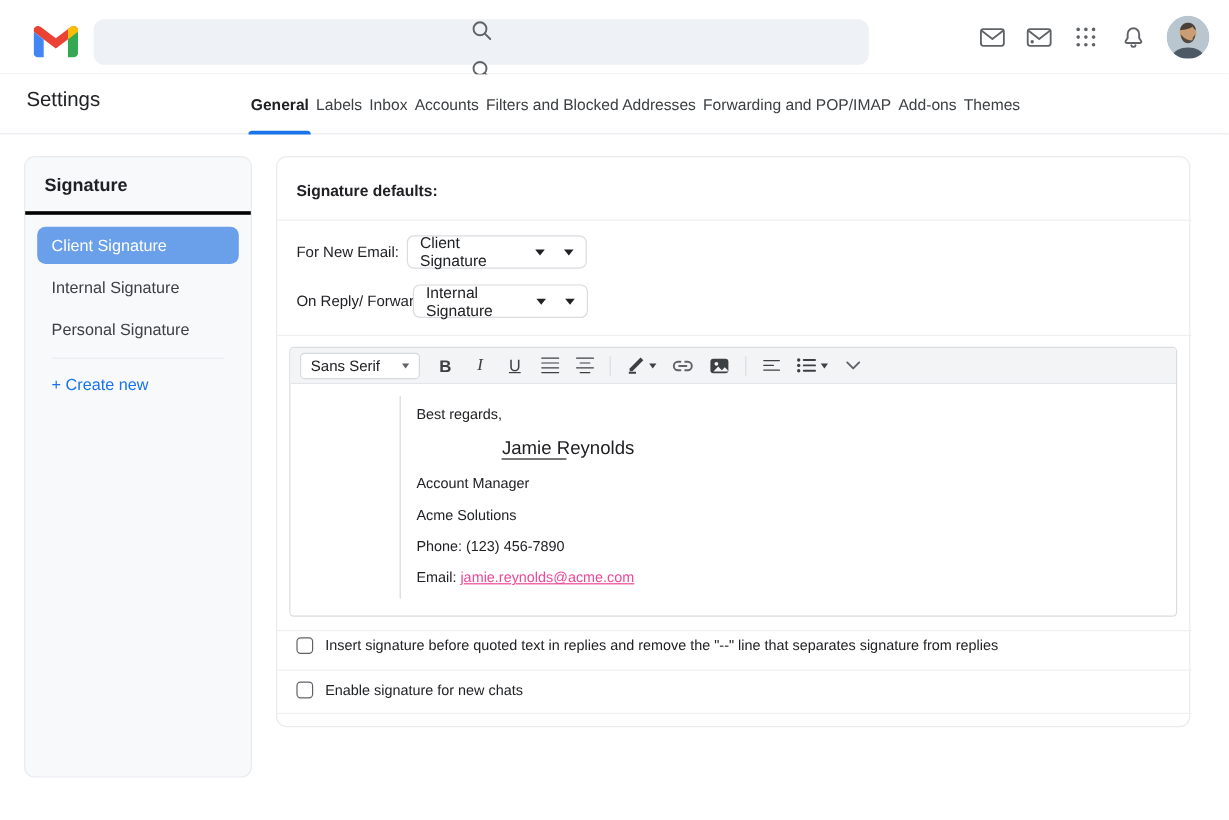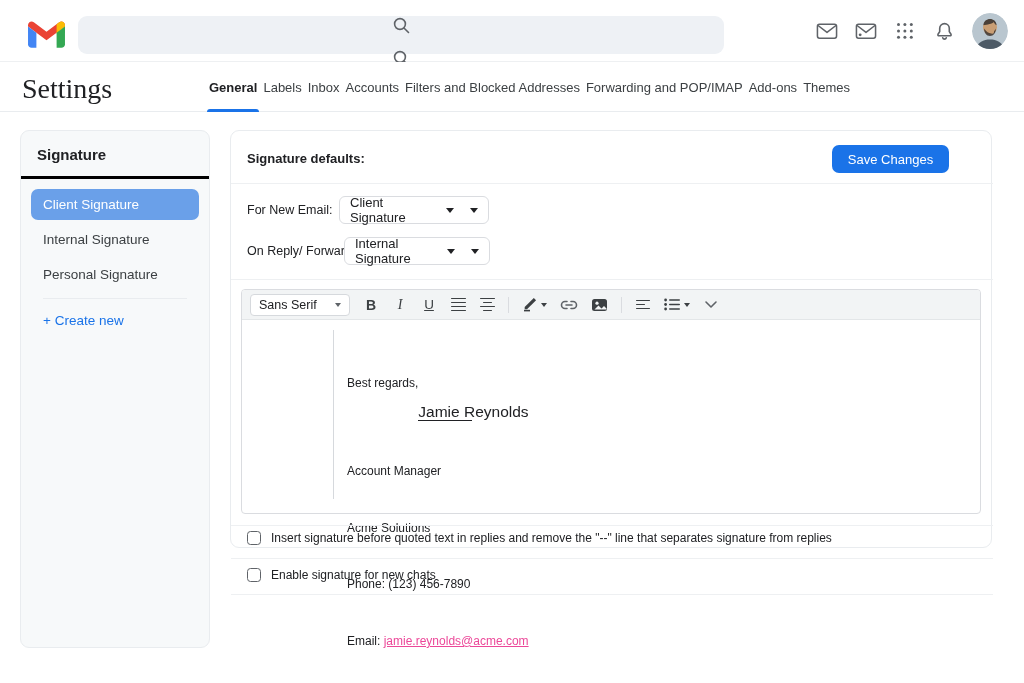--- a/index.html
+++ b/index.html
@@ -23,42 +23,42 @@
   .grid-dots i { position:absolute; left:0; top:0; width:3.2px; height:3.2px; border-radius:50%;
     background:#5f6368;
     box-shadow:6.4px 0 0 #5f6368, 12.8px 0 0 #5f6368,
                0 6.4px 0 #5f6368, 6.4px 6.4px 0 #5f6368, 12.8px 6.4px 0 #5f6368,
                0 12.8px 0 #5f6368, 6.4px 12.8px 0 #5f6368, 12.8px 12.8px 0 #5f6368; }
   .avatar { width:36px; height:36px; border-radius:50%; overflow:hidden; cursor:pointer; }
 
   
   .settings-header { position:absolute; left:0; top:62px; width:1024px; height:50px;
     border-bottom:1px solid #e9ecef; background:#fff; }
-  .settings-title { position:absolute; left:22px; top:11px; font-size:28px; color:#202124;font-family:Liberation Serif, serif; }
+  .settings-title { position:absolute; left:22px; top:11px; font-size:17px; color:#202124; }
   .tabs { position:absolute; left:209px; top:0; height:50px; display:flex; align-items:flex-end; gap:6px; }
   .tab { position:relative; height:50px; display:flex; align-items:center; font-size:13px;
     color:#3c4043; cursor:pointer; white-space:nowrap; }
   .tab.active { color:#202124; font-weight:700; }
   .tab.active::after { content:""; position:absolute; left:-2px; right:-2px; bottom:0; height:3px;
     background:#1a73e8; border-radius:3px 3px 0 0; }
 
   
   .sidebar { position:absolute; left:20px; top:130px; width:190px; height:518px;
     background:#f7f9fa; border:1px solid #e9ecef; border-radius:9px; }
   .sidebar-title { padding:15px 16px 13px; font-size:15px; font-weight:700; color:#202124;
     border-bottom:3px solid #000000; }
   .sidebar-list { padding:10px 10px 0; }
   .side-item { font-size:13.5px; color:#3c4043; padding:8px 12px; border-radius:7px;
     margin-bottom:4px; cursor:pointer; }
   .side-item.selected { background:#6aa0e9; color:#fff; }
   .side-sep { height:1px; background:#e9ecef; margin:8px 12px 6px; }
   .create-new { font-size:13.5px; color:#1a73e8; padding:8px 12px; cursor:pointer; }
 
   
-  .main { position:absolute; left:230px; top:130px; width:762px; height:418px;
+  .main { position:absolute; left:230px; top:130px; width:762px; height:476px;
     background:#fff; border:1px solid #e9ecef; border-radius:9px; }
   .divider { position:absolute; left:0; width:762px; height:1px; background:#eef0f2; }
   .defaults-label { position:absolute; left:16px; top:20px; font-size:13px; font-weight:700; color:#202124; }
   .save-btn { position:absolute; right:42px; top:14px; width:117px; height:28px; background:#1a73e8;
     color:#fff; font-size:13px; border:none; border-radius:7px; cursor:pointer;
     font-family:"Liberation Sans", sans-serif; display:flex; align-items:center; justify-content:center; }
 
   .field-label { position:absolute; font-size:12.5px; color:#202124; }
   .select { position:absolute; height:28px; background:#fff; border:1px solid #dadce0; border-radius:6px;
     display:flex; align-items:center; padding:0 10px; gap:8px; cursor:pointer; font-size:13px; color:#202124; }
@@ -83,21 +83,21 @@
   .tb-sep { width:1px; height:16px; background:#dadce0; }
   .lines { display:flex; flex-direction:column; gap:2.5px; }
   .lines i { display:block; height:1.6px; background:#3c4043; border-radius:1px; }
   .lines.center { align-items:center; } .lines.left { align-items:flex-start; }
   .with-caret { display:flex; align-items:center; gap:4px; }
   .with-caret .caret { border-left-width:3.5px; border-right-width:3.5px; border-top-width:4px; border-top-color:#3c4043; }
 
   .editor-body { position:relative; height:193px; }
   .indent-line { position:absolute; left:91px; top:10px; bottom:14px; width:1px; background:#d6d9dd; }
   .sig-block { position:absolute; left:105px; top:16px; }
-  .sig-line { font-size:12px; color:#202124; margin-bottom:7.5px; line-height:1.55;margin-top:38px; }
+  .sig-line { font-size:12px; color:#202124; margin-bottom:7.5px; line-height:1.55; }
   .sig-name { font-size:15.5px; margin:3px 0 8px;text-align:right; }
   .sig-name-u { border-bottom:1.5px solid #202124; padding-right:12px; margin-right:-12px; }
   .sig-link { color:#ec4899; text-decoration:underline; cursor:pointer; }
 
   
   .check-row { position:absolute; left:16px; display:flex; align-items:center; gap:10px; }
   .checkbox { width:14px; height:14px; border:1.5px solid #5f6368; border-radius:3.5px; background:#fff;
     flex:0 0 auto; cursor:pointer; }
   .check-label { font-size:12px; color:#202124; }
 
@@ -184,21 +184,20 @@
       <div class="side-item">Internal Signature</div>
       <div class="side-item">Personal Signature</div>
       <div class="side-sep"></div>
       <div class="create-new">+ Create new</div>
     </div>
   </div>
 
   <div class="main">
 
     <div class="defaults-label">Signature defaults:</div>
-    <button class="save-btn">Save Changes</button>
     <div class="divider" style="top:52px;"></div>
 
     <div class="field-label" style="left:16px; top:72px;">For New Email:</div>
     <div class="select" style="left:108px; top:65px; width:150px;">
       <span>Client Signature</span>
       <span class="caret"></span>
       <span class="spacer"></span>
       <span class="caret"></span>
     </div>
 

